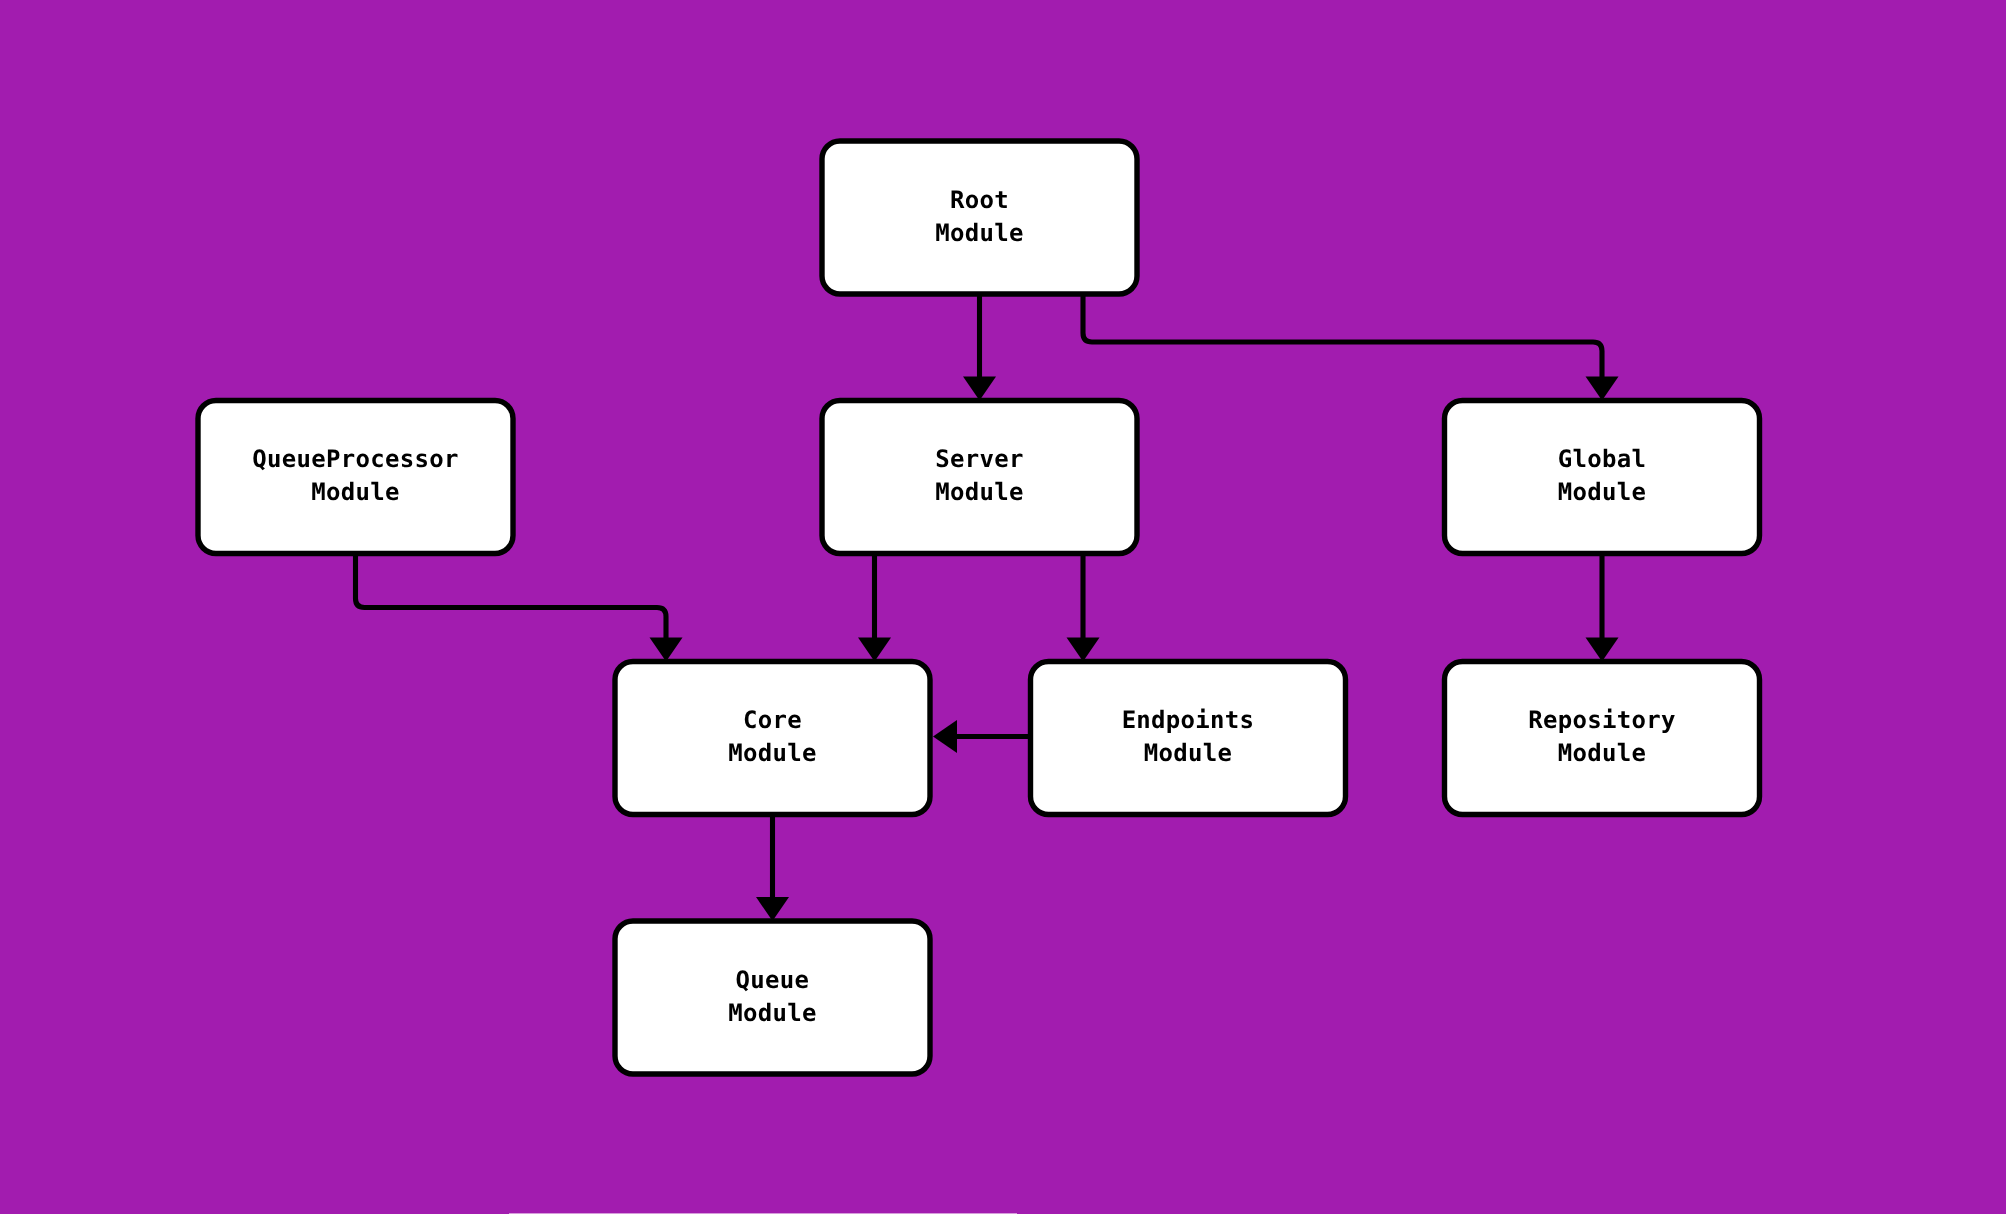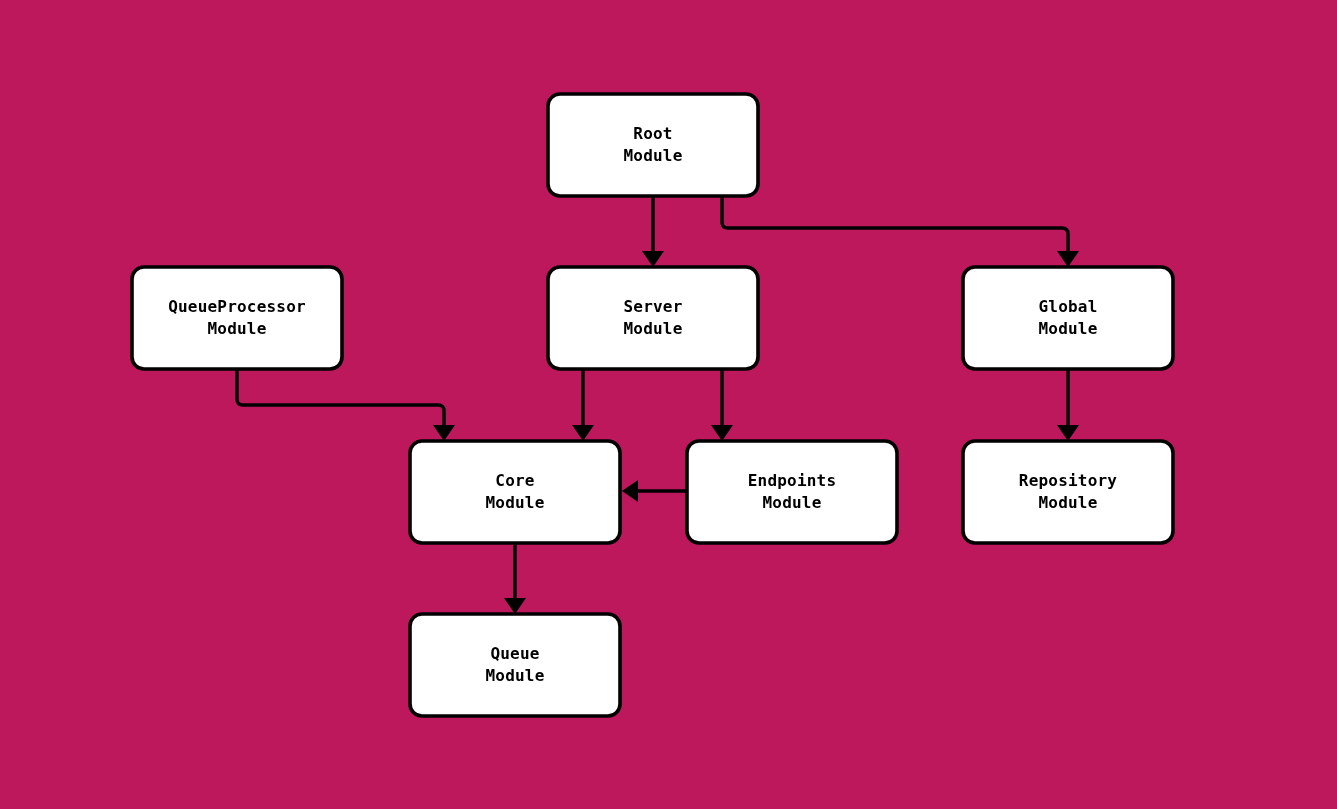--- a/index.html
+++ b/index.html
@@ -11,21 +11,21 @@
   body {
     width: 1337px;
     height: 809px;
     overflow: hidden;
     font-family: "DejaVu Sans Mono", "Liberation Mono", monospace;
   }
   #diagram-root {
     position: relative;
     width: 1337px;
     height: 809px;
-    background: #be185d;
+    background: #a21caf;
   }
   svg#diagram-canvas {
     position: absolute;
     top: 0;
     left: 0;
     width: 1337px;
     height: 809px;
     display: block;
   }
   .node-box {

